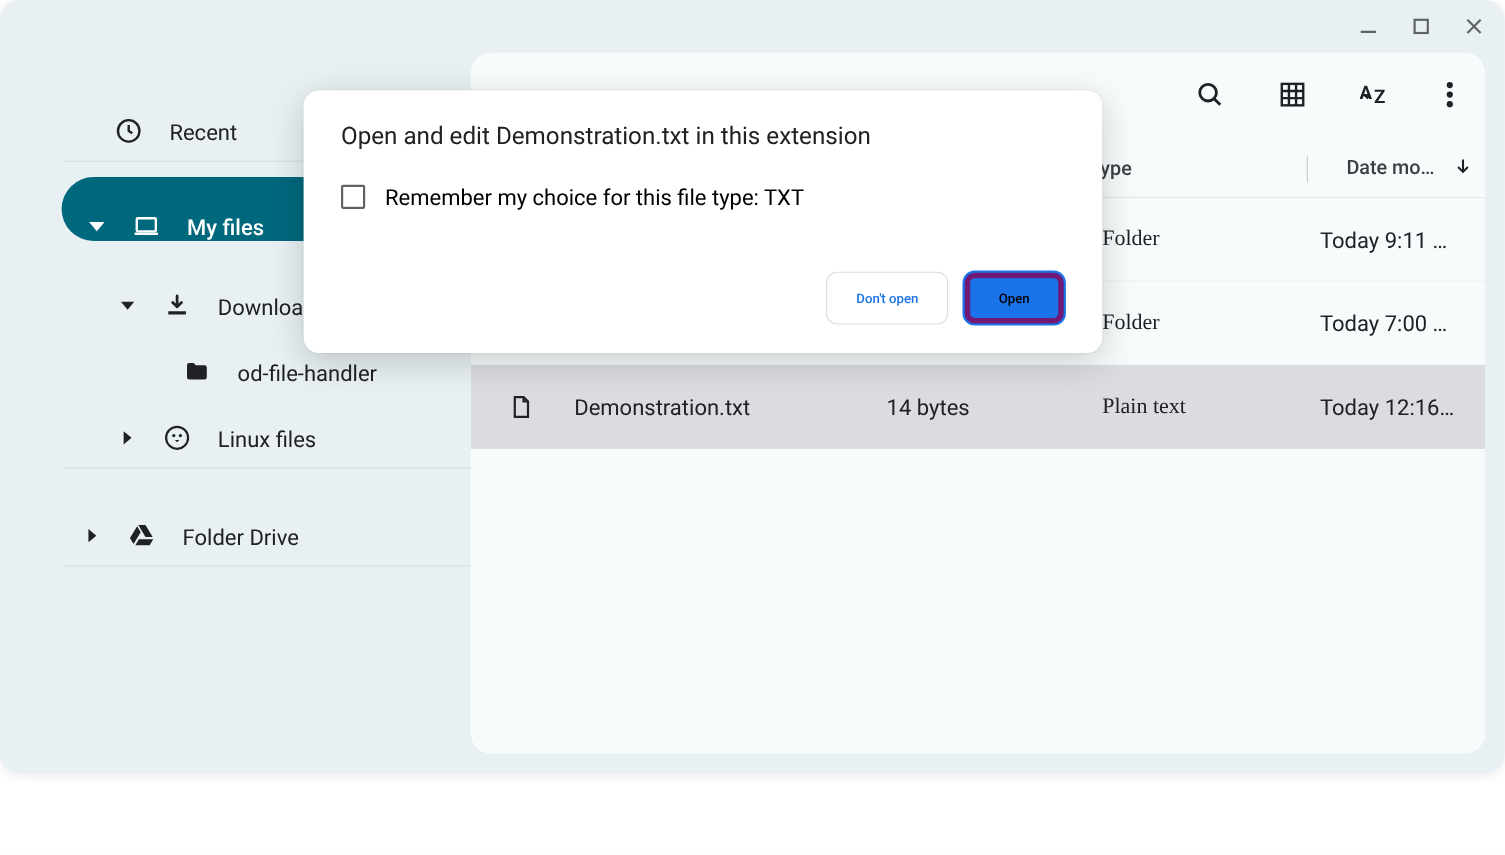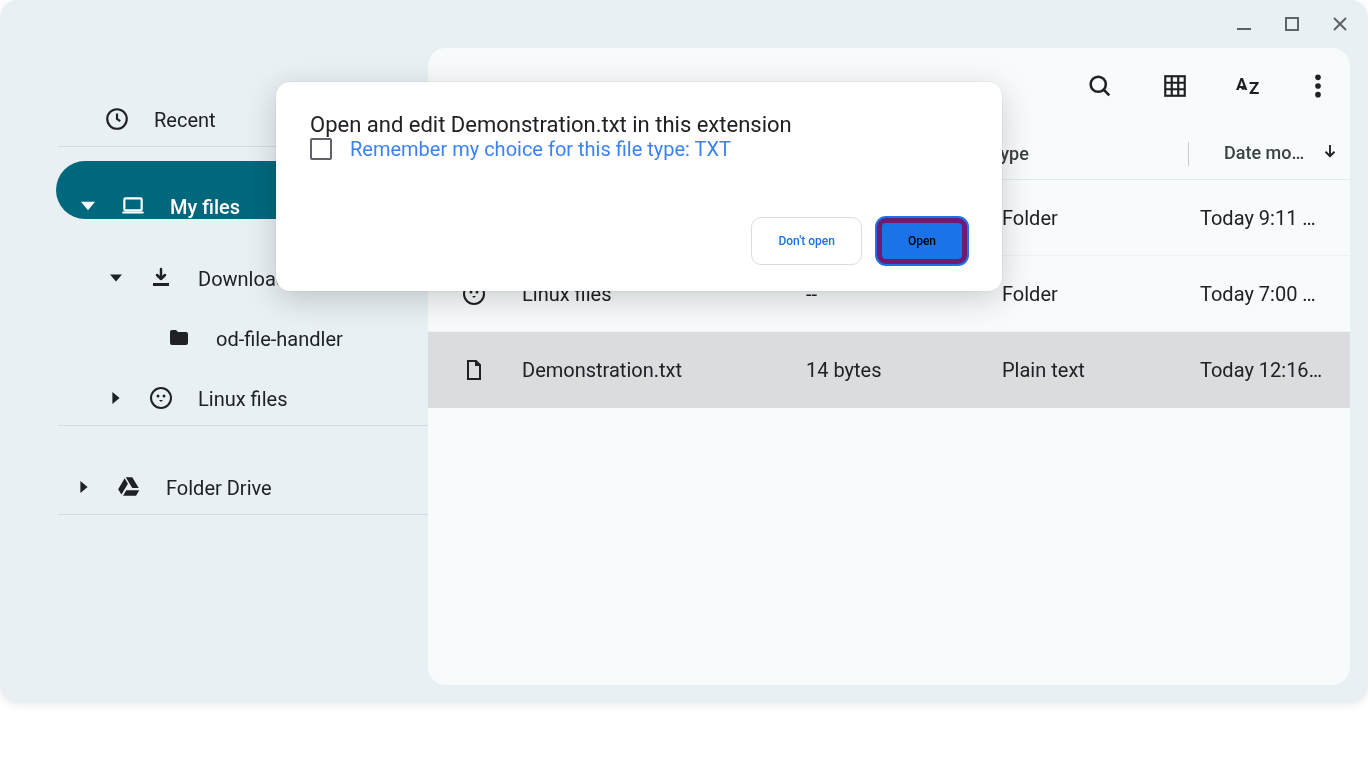--- a/index.html
+++ b/index.html
@@ -110,37 +110,37 @@
     height: 76px;
     padding: 0 24px 0 34px;
     font-size: 20px;
     border-bottom: 1px solid #eef1f2;
     cursor: pointer;
   }
   .trow .ricon { width: 60px; display:flex; align-items:center; }
   .trow.selected { background: #dadce0; border-bottom-color: #dadce0; }
   .trow .r-name { flex: 0 0 284px; }
   .trow .r-size { flex: 0 0 196px; }
-  .trow .r-type { flex: 0 0 198px; }
+  .trow .r-type { flex: 0 0 198px; font-family: Liberation Serif, serif; }
   .trow .r-date { flex: 1; white-space: nowrap; overflow:hidden; text-overflow: ellipsis; }
 
   
   .overlay {
     position: absolute;
     left: 276px;
     top: 82px;
     width: 726px;
     background: #fff;
     border-radius: 14px;
     box-shadow: 0 8px 32px rgba(0,0,0,0.18), 0 0 0 1px rgba(0,0,0,0.03);
     padding: 30px 34px 26px 34px;
     z-index: 50;
   }
-  .dlg-title { font-size: 22px; color: #202124; }
-  .dlg-check-row { display:flex; align-items:center; gap: 18px; font-size: 20px; color:#3b82f6; }
+  .dlg-title { font-size: 22px; color: #202124; margin-bottom: 30px; }
+  .dlg-check-row { display:flex; align-items:center; gap: 18px; font-size: 20px; color:#000000; }
   .checkbox {
     width: 22px; height: 22px;
     border: 2px solid #5f6368;
     border-radius: 2px;
   }
   .dlg-buttons { display:flex; justify-content:flex-end; gap: 14px; margin-top: 56px; }
   .btn {
     height: 48px;
     border-radius: 10px;
     font-size: 12px;

